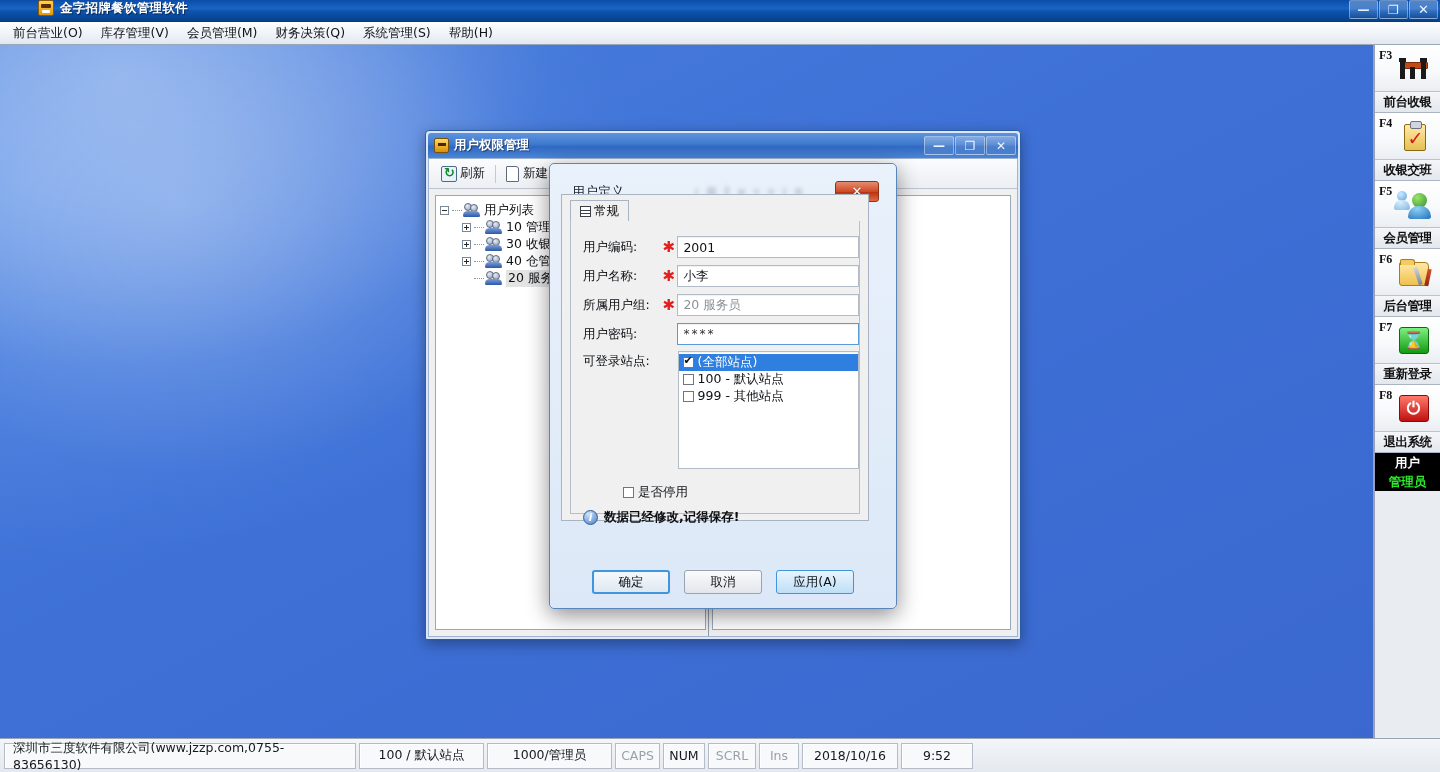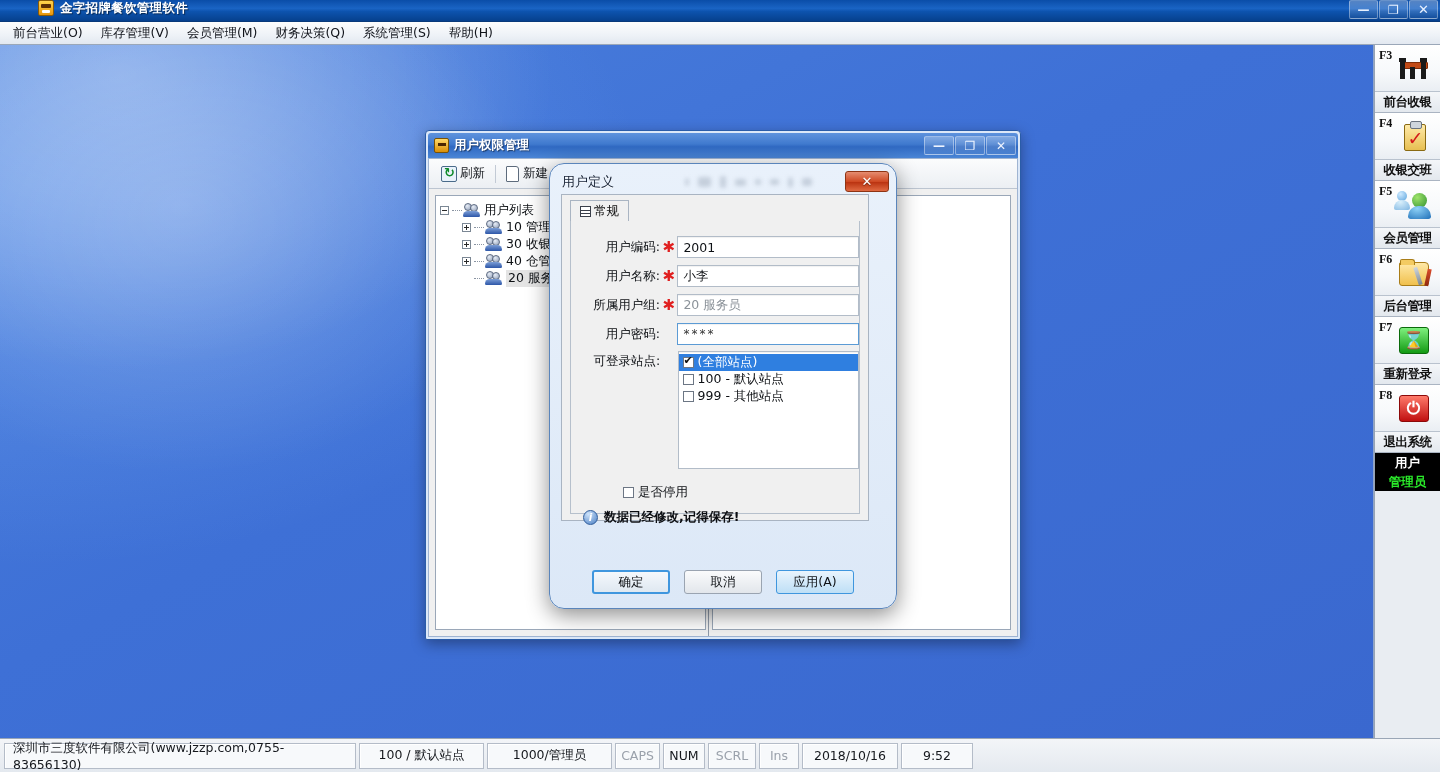--- a/index.html
+++ b/index.html
@@ -314,23 +314,23 @@
     border-radius:7px 7px 2px 2px;
     background:linear-gradient(to bottom,#7c9ed6,#2d56a8);
   }
   .tlabel { font-size:12.5px; }
   .tlabel.sel { background:#e4e4e4; padding:0 2px; }
 
   
   .dlg {
     position:absolute; left:549px; top:163px; width:348px; height:446px;
     background:linear-gradient(to bottom,#e9f1fb,#dce8f7);
-    border:1px solid #5a85bb; border-radius:15px;
+    border:1px solid #5a85bb; border-radius:5px;
     box-shadow:0 6px 22px rgba(0,0,0,.45);
-    padding:5px;
+    padding:15px;
   }
   .dlg-tb { height:26px; display:flex; align-items:center; position:relative; }
   .dlg-title {
     font-size:13px; color:#152033; font-weight:normal; padding-left:7px;
     text-shadow:0 1px 0 rgba(255,255,255,.85);
   }
   .dlg-ghost { position:absolute; left:130px; top:6px; right:70px; height:14px; display:flex; align-items:center; }
   .gh { background:#b9c4d2; border-radius:2px; margin-right:9px; filter:blur(2px); opacity:.75; }
   .dlg-close {
     position:absolute; right:2px; top:2px; width:44px; height:21px;
@@ -354,21 +354,21 @@
     border:1px solid #3a3f4a; background:#fff; position:relative;
   }
   .tab-ico::after {
     content:""; position:absolute; left:0; top:3px; width:9px; height:1px;
     background:#3a3f4a; box-shadow:0 3px 0 #3a3f4a;
   }
   .tabpane { position:absolute; left:8px; top:26px; right:8px; bottom:6px; border:1px solid #b6c0cc; border-top:none; background:#f0f0f0; }
 
   .frow { display:flex; align-items:center; height:28px; margin:0 0 1px 0; }
   .frow.first { margin-top:12px; }
-  .flab { width:92px; text-align:right; padding-left:12px; font-size:12.5px; color:#0d1014; }
+  .flab { width:92px; text-align:left; padding-left:12px; font-size:12.5px; color:#0d1014; }
   .fstar { width:18px; color:#e01f1f; font-size:15px; font-weight:bold; text-align:center; line-height:1; }
   .finp {
     width:188px; height:22px; background:#ffffff;
     border:1px solid #b2bcc8; box-shadow: inset 0 1px 1px rgba(0,0,0,.06);
     font-size:12.5px; color:#0d1014; padding:0 5px; display:flex; align-items:center;
   }
   .finp.ro { color:#8b9299; }
   .finp.focus { border:1px solid #5b9bd5; }
   .finp .pw { letter-spacing:2px; font-size:12px; color:#333; }
 

